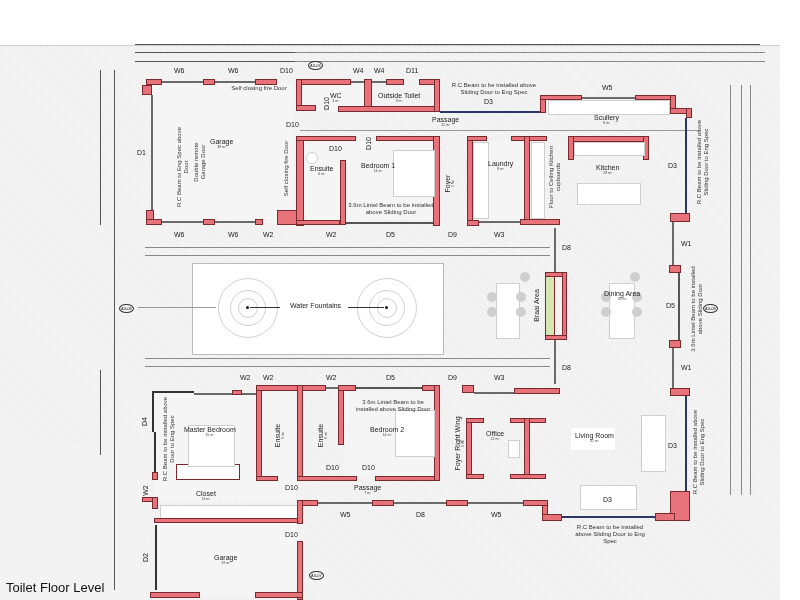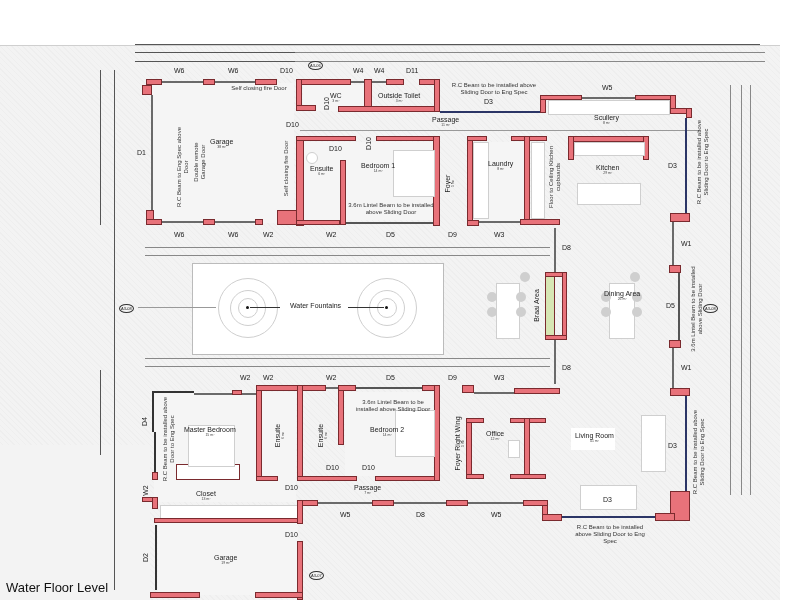--- a/index.html
+++ b/index.html
@@ -400,14 +400,14 @@
   <div class="note" style="left:352px;top:399px;width:82px;">3.6m Lintel Beam to be installed above Sliding Door</div>
   <div class="note vert" style="left:124px;top:432px;width:90px;">R.C Beam to be installed above Door to Eng Spec</div>
   <div class="note vert" style="left:654px;top:445px;width:90px;">R.C Beam to be installed above Sliding Door to Eng Spec</div>
   <div class="note" style="left:570px;top:524px;width:80px;">R.C Beam to be installed above Sliding Door to Eng Spec</div>
 
   <div class="marker" style="left:308px;top:61px;border:1px solid #333;border-radius:50%;padding:1px;">A3-06</div>
   <div class="marker" style="left:119px;top:304px;border:1px solid #333;border-radius:50%;padding:1px;">A3-08</div>
   <div class="marker" style="left:703px;top:304px;border:1px solid #333;border-radius:50%;padding:1px;">A3-08</div>
   <div class="marker" style="left:309px;top:571px;border:1px solid #333;border-radius:50%;padding:1px;">A3-07</div>
 
-  <div class="title">Water Floor Level</div>
+  <div class="title">Toilet Floor Level</div>
 </div>
 
 </body></html>

